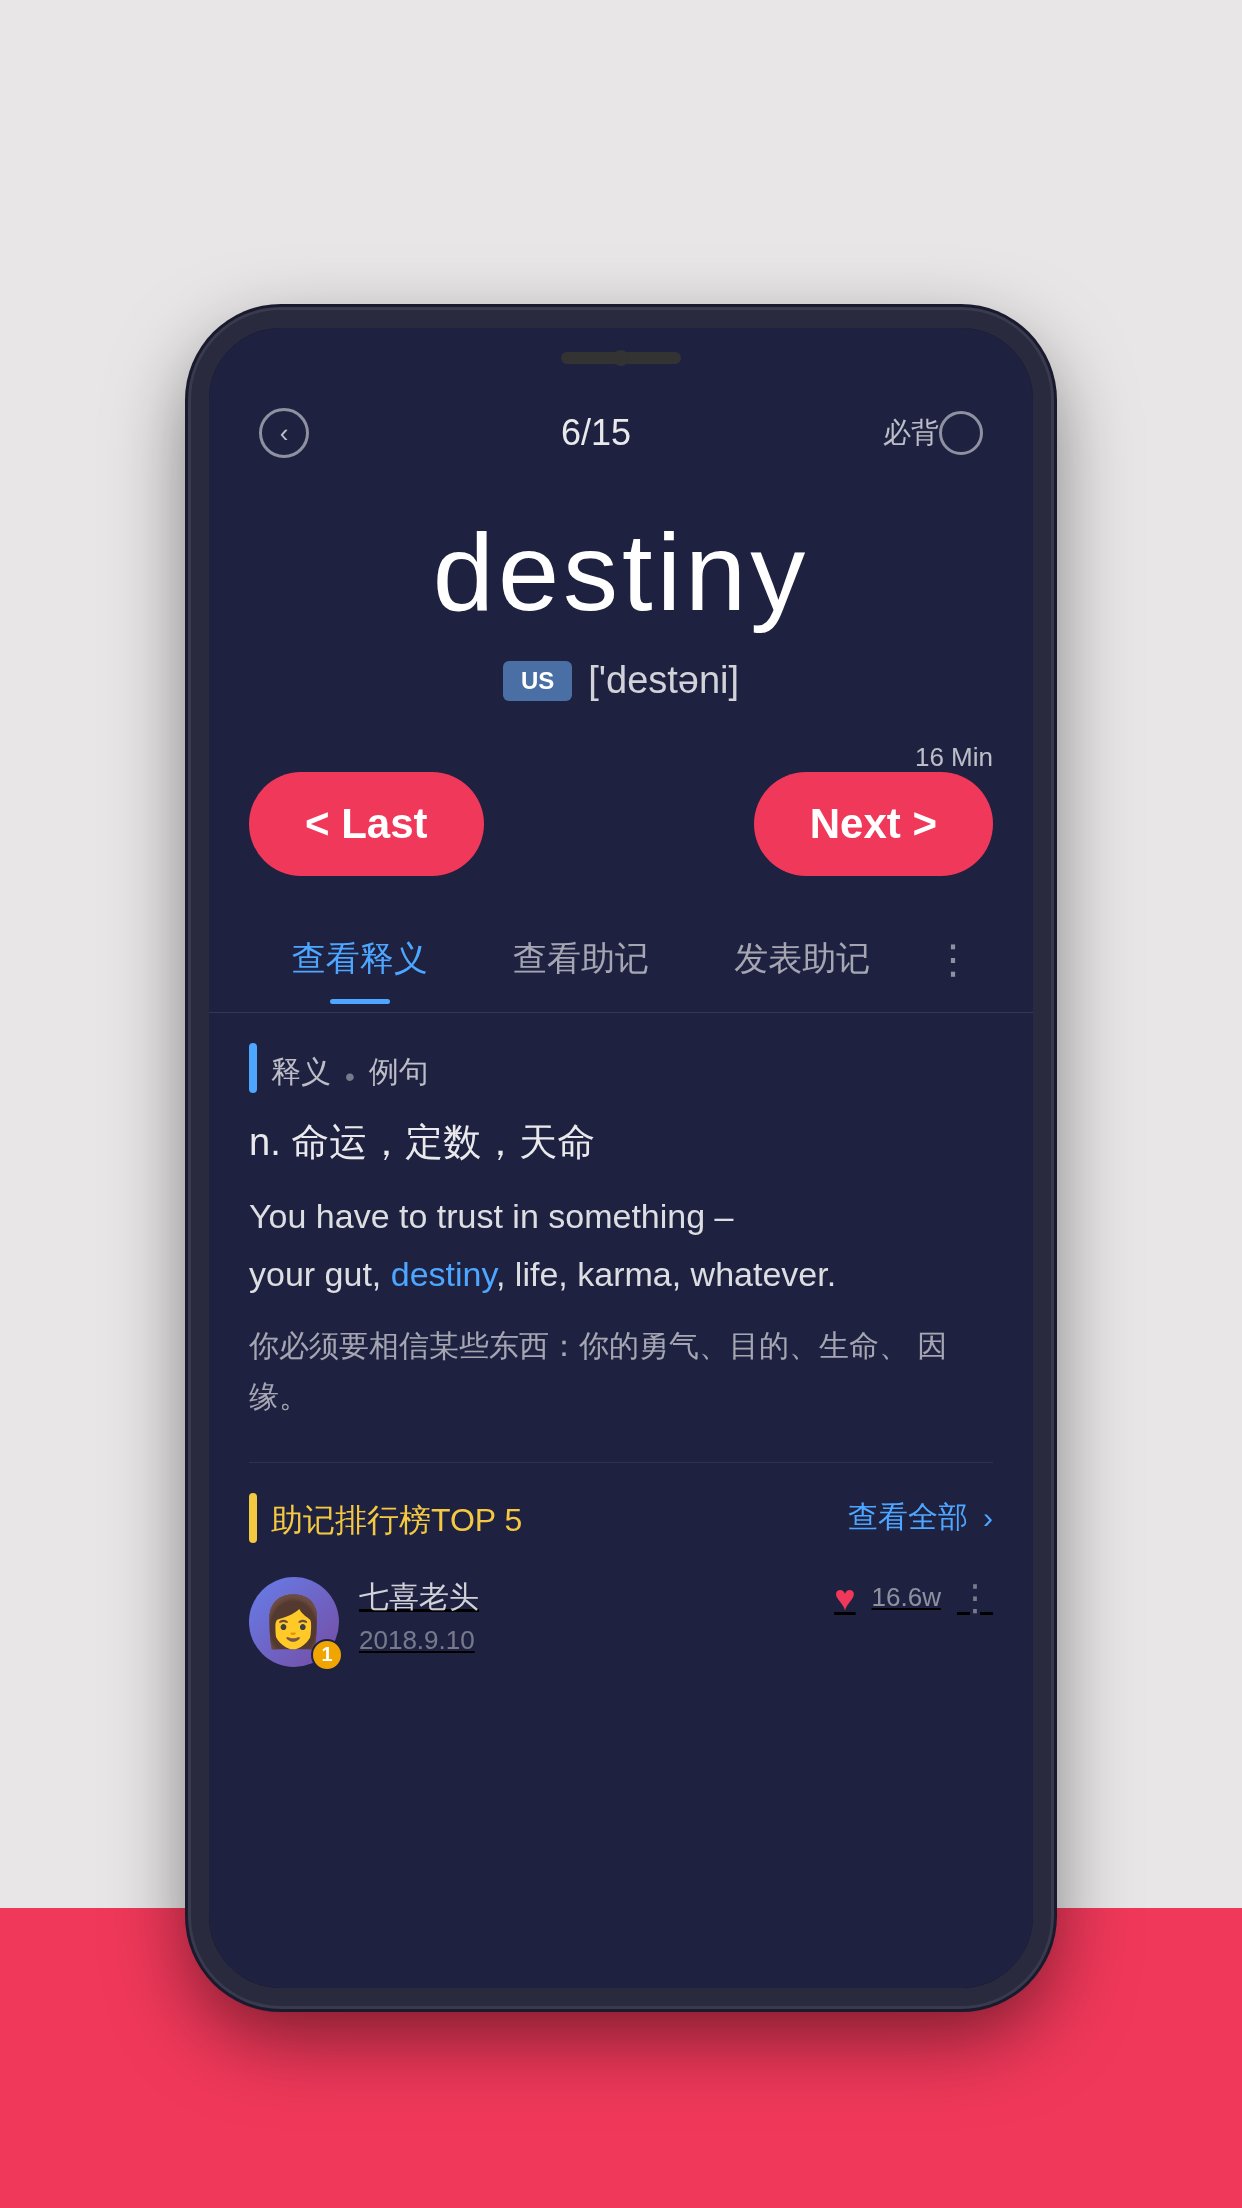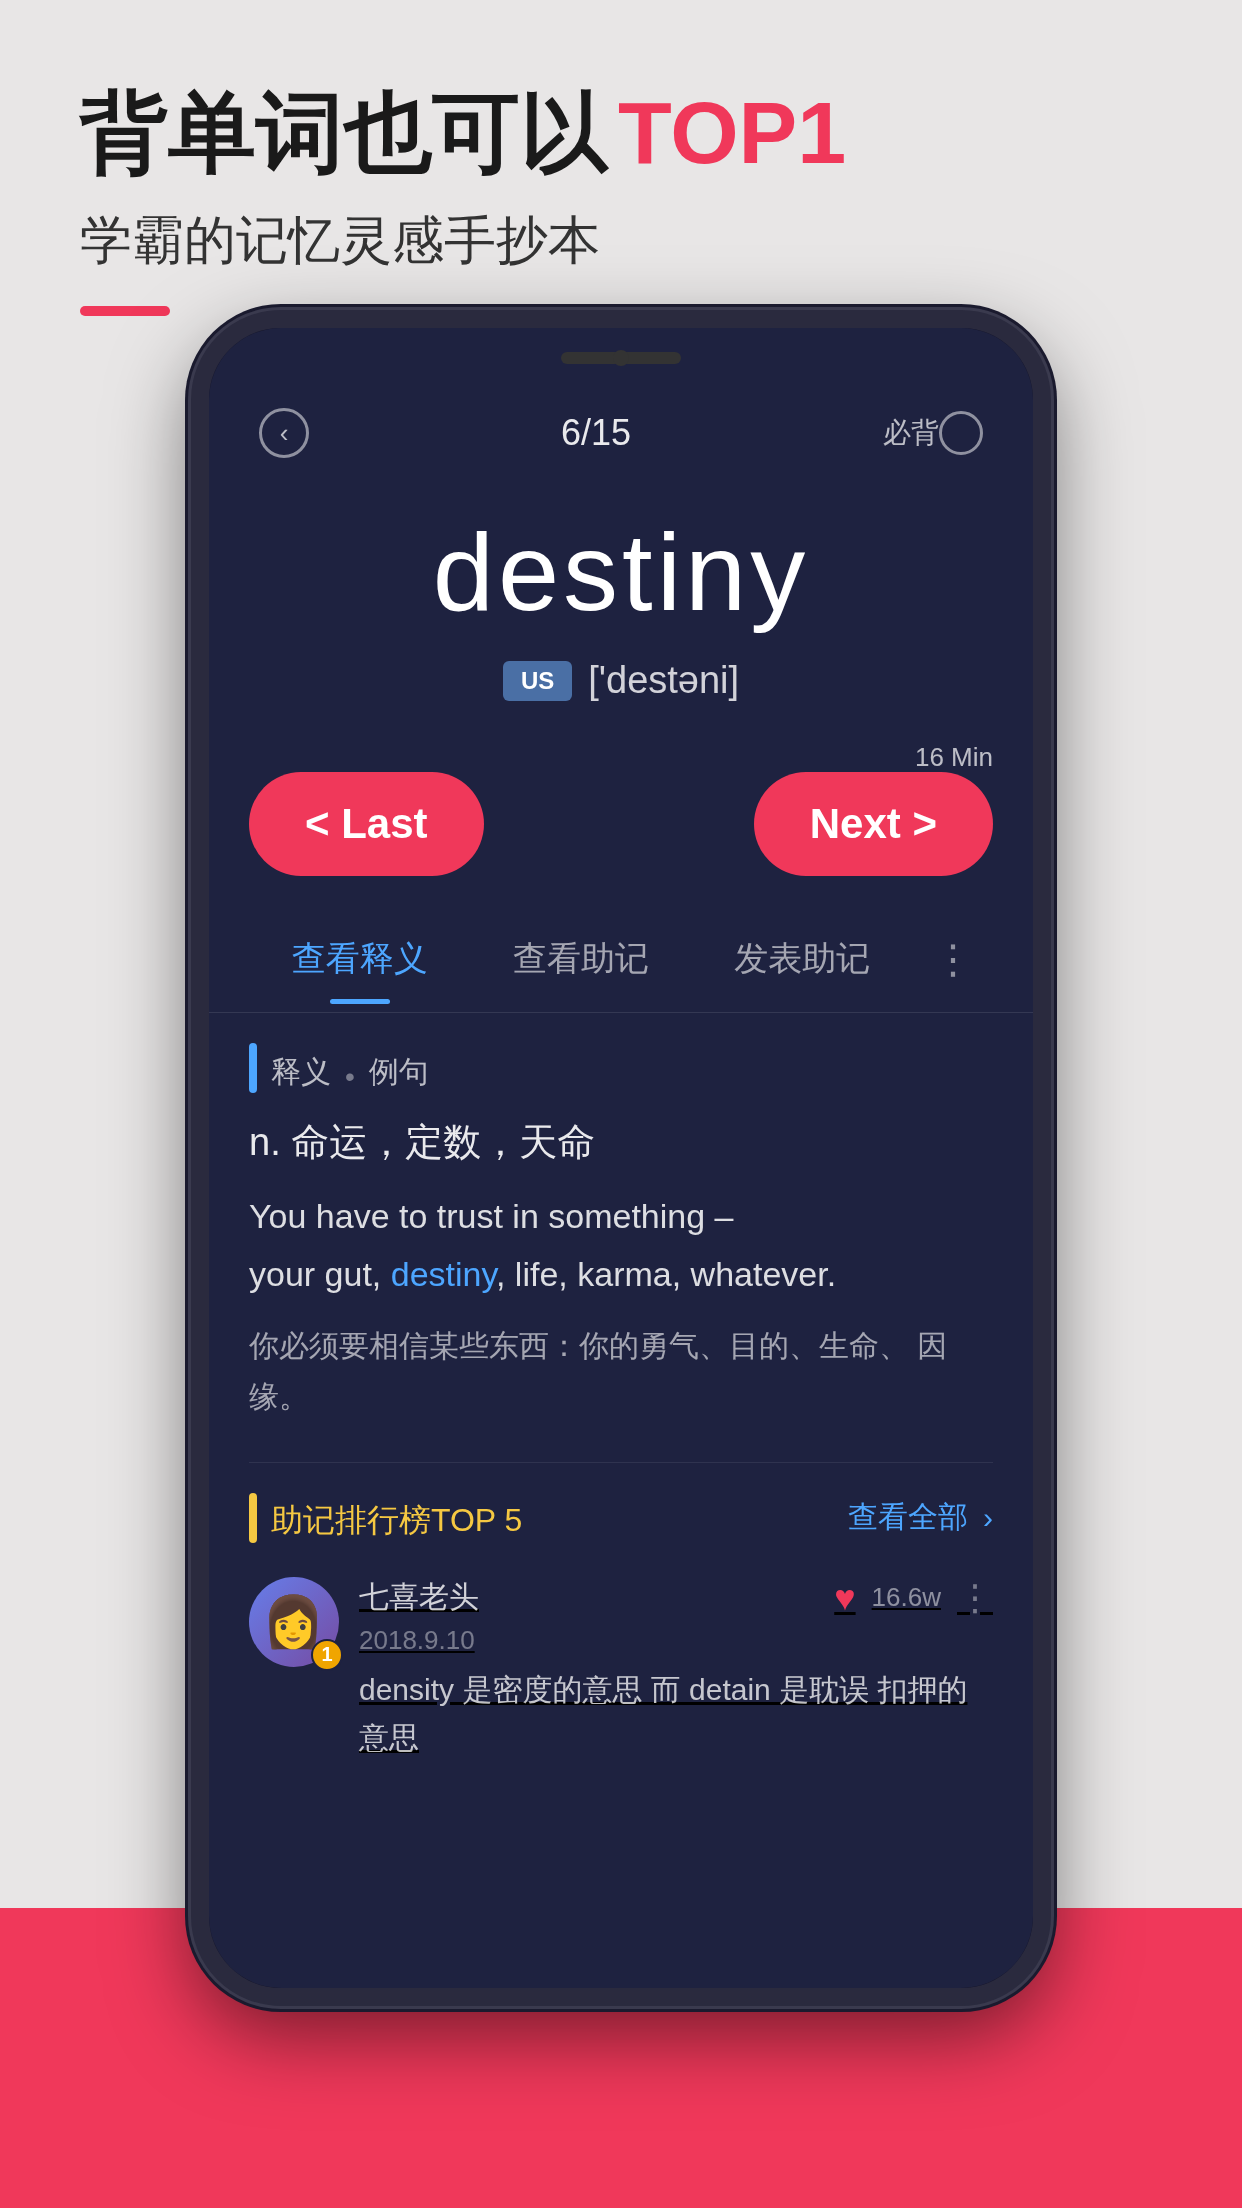--- a/index.html
+++ b/index.html
@@ -464,28 +464,20 @@
       z-index: 0;
     }
   </style>
 </head>
 <body>
 
 <div class="page-bg">
 
   <div class="pink-bg-strip"></div>
 
-  <div class="top-section">
-    <div class="headline">
-      <span>背单词也可以</span>
-      <span class="headline-red">TOP1</span>
-    </div>
-    <div class="subheadline">学霸的记忆灵感手抄本</div>
-    <div class="red-line"></div>
-  </div>
 
   <div class="phone-wrapper">
     <div class="phone-shell">
 
       <div class="side-btn-left"></div>
       <div class="side-btn-right"></div>
 
       <div class="phone-top-bar">
         <div class="phone-speaker"></div>
         <div class="phone-camera"></div>
@@ -572,22 +564,20 @@
               <div class="memory-content">
                 <div class="memory-user-row">
                   <span class="memory-username">七喜老头</span>
                   <div class="memory-actions">
                     <span class="heart-icon">♥</span>
                     <span class="like-count">16.6w</span>
                     <span class="more-icon">⋮</span>
                   </div>
                 </div>
                 <div class="memory-date">2018.9.10</div>
-                <div class="memory-text">density 是密度的意思  而 detain 是耽误
-扣押的意思</div>
               </div>
             </div>
           </div>
         </div>
       </div>
     </div>
   </div>
 </div>
 
 </body></html>

